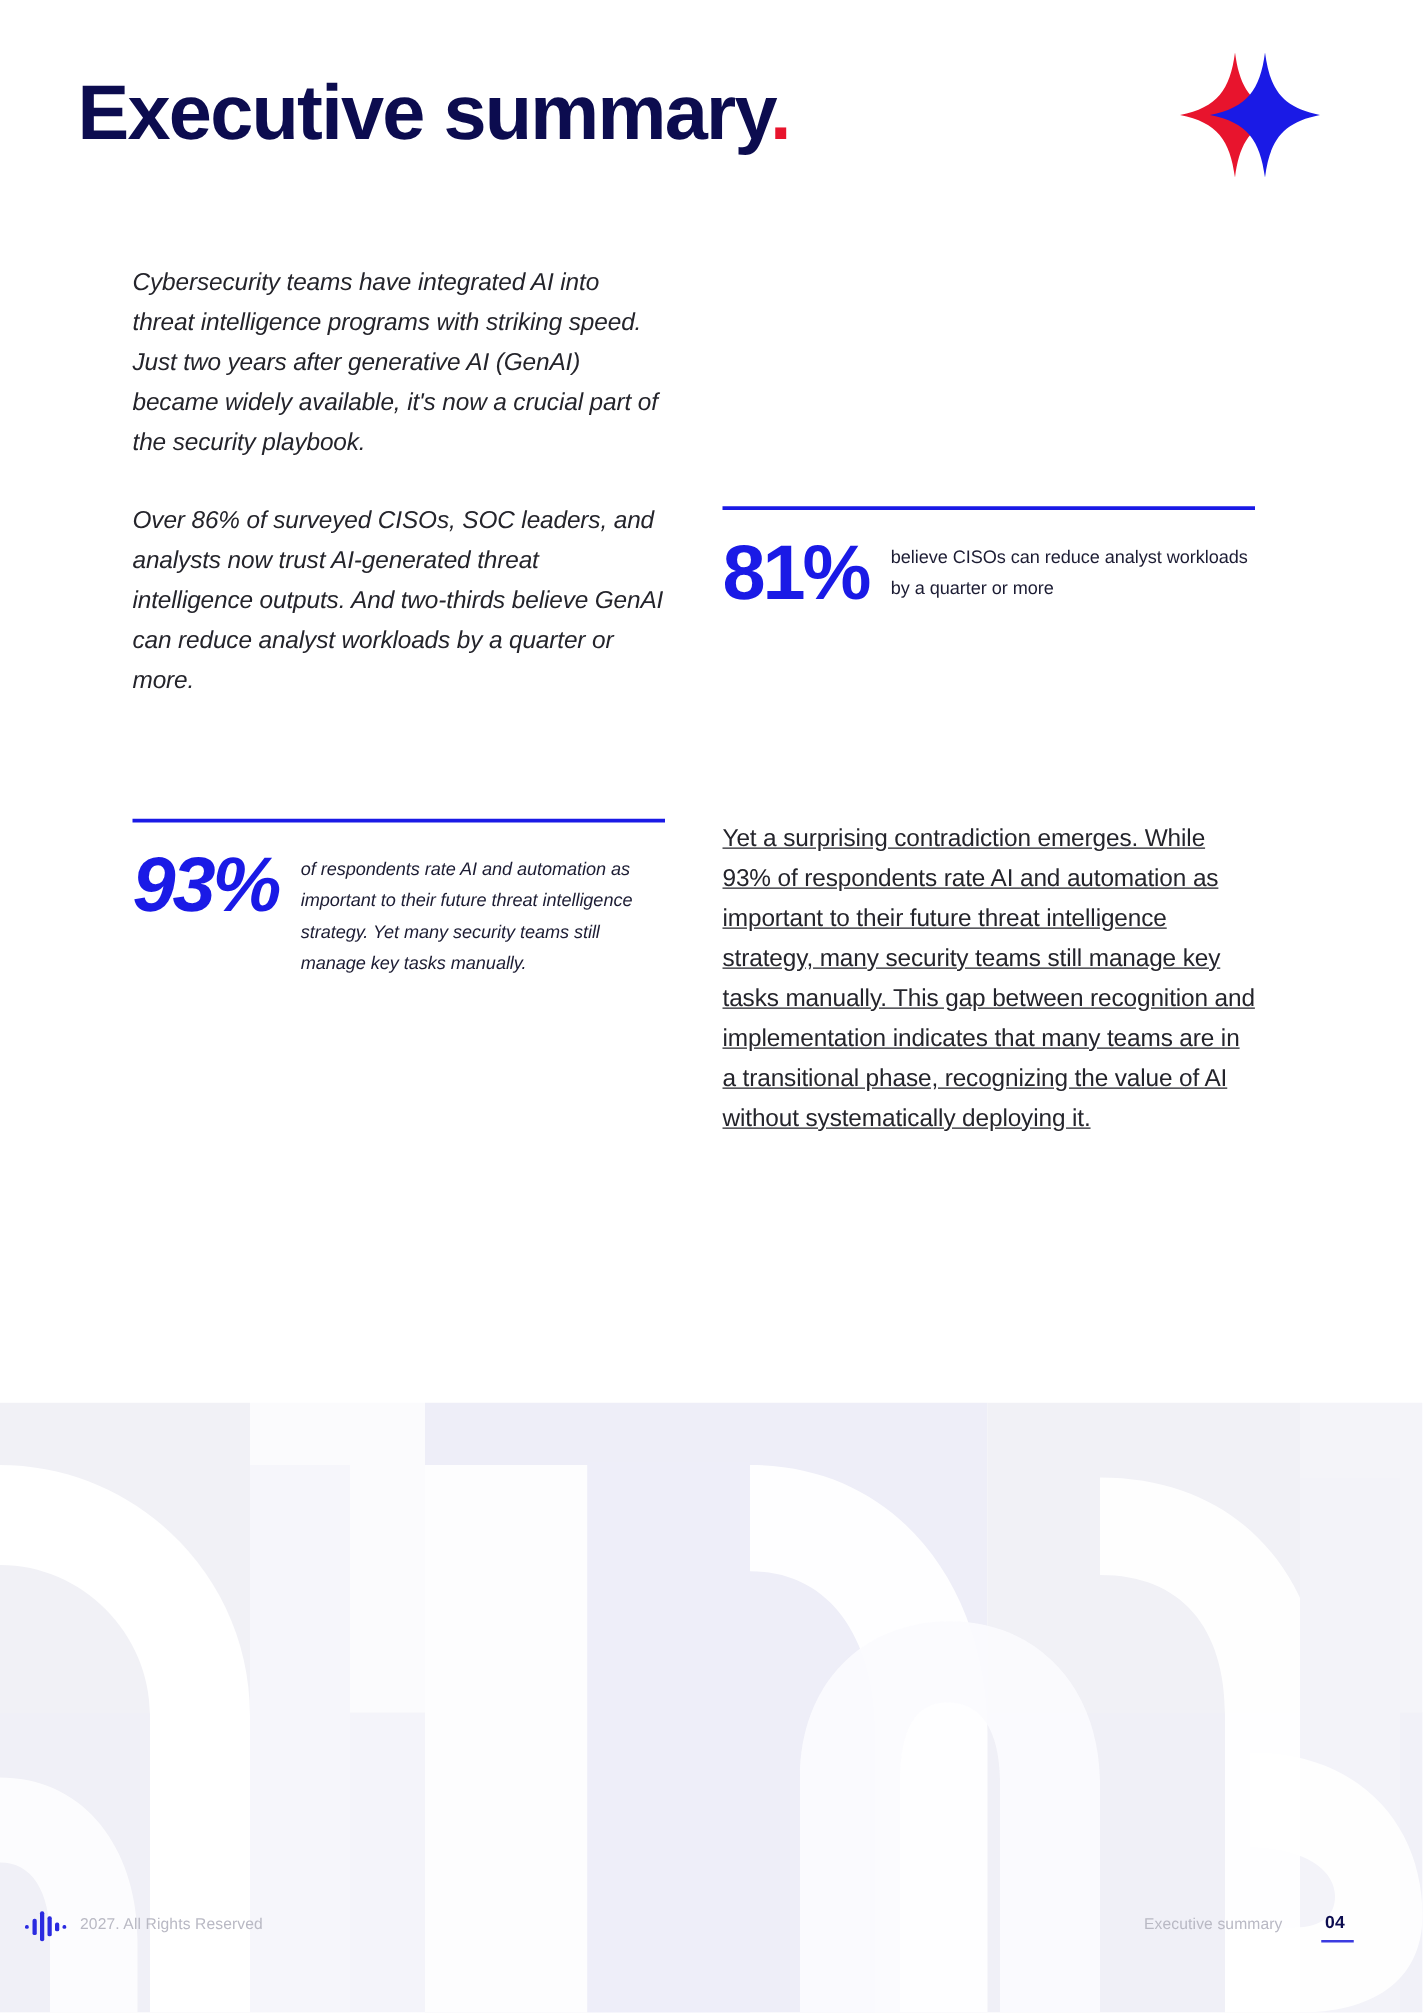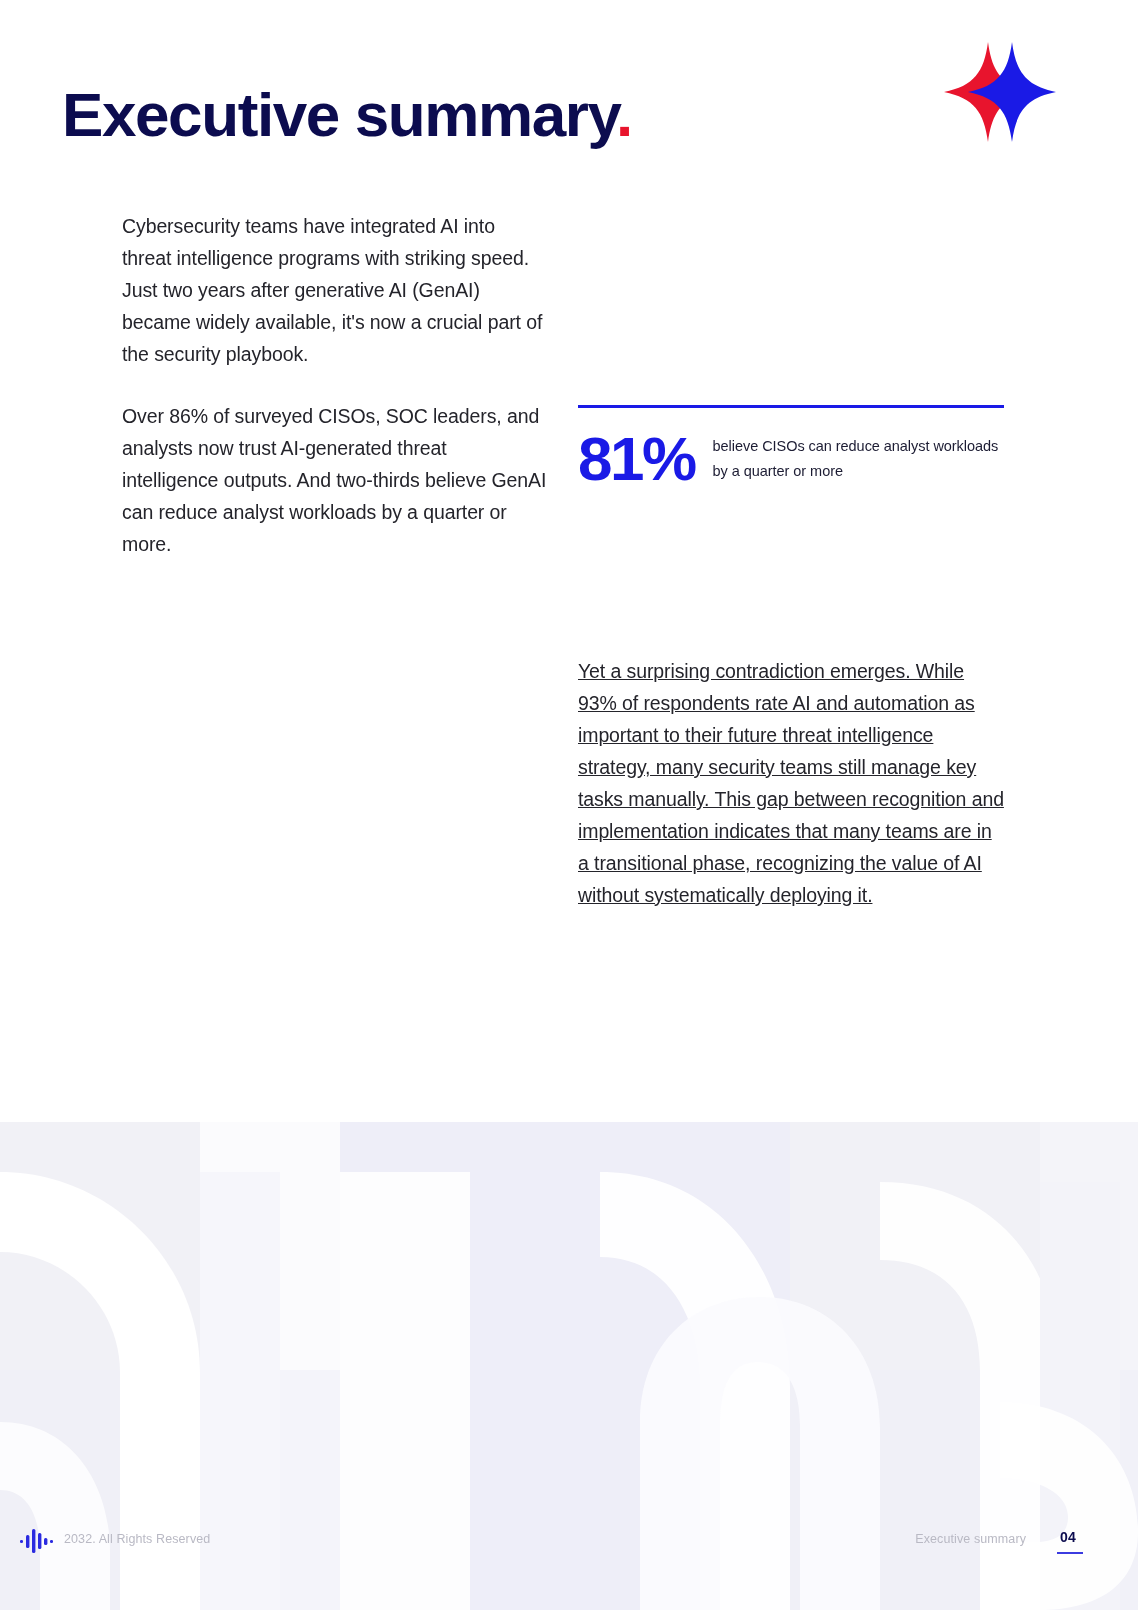--- a/index.html
+++ b/index.html
@@ -45,34 +45,33 @@
 
   #page-title {
     position: absolute;
     left: 62px;
     top: 55px;
     font-size: 62px;
     font-weight: bold;
     letter-spacing: -1.4px;
     color: #0c0c4f;
     white-space: nowrap;
-    margin-top: 24px;
   }
   #page-title .dot { color: #e8142d; }
 
   #brand-logo {
     position: absolute;
     left: 944px;
     top: 36px;
     width: 112px;
     height: 112px;
   }
 
   
-  .col-left  { position: absolute; left: 122px; width: 426px; }
+  .col-left  { position: absolute; left: 106px; width: 426px; font-style: italic; }
   .col-right { position: absolute; left: 578px; width: 426px; }
 
   .body-copy {
     font-size: 19.5px;
     line-height: 32px;
     color: #24242b;
     letter-spacing: -0.1px;
   }
   .body-copy p + p { margin-top: 30px; }
 
@@ -220,33 +219,40 @@
 
 
   <div class="stat-block col-right" style="top:405px;">
     <div class="stat-rule"></div>
     <div class="stat-row">
       <div class="stat-value">81%</div>
       <div class="stat-desc">believe CISOs can reduce analyst workloads by a quarter or more</div>
     </div>
   </div>
 
+  <div class="stat-block col-left" style="top:655px;">
+    <div class="stat-rule"></div>
+    <div class="stat-row">
+      <div class="stat-value">93%</div>
+      <div class="stat-desc">of respondents rate AI and automation as important to their future threat intelligence strategy. Yet many security teams still manage key tasks manually.</div>
+    </div>
+  </div>
 
   <div class="col-right body-copy" style="top:655px;text-decoration:underline;">
     <p>Yet a surprising contradiction emerges. While 93% of respondents rate AI and automation as important to their future threat intelligence strategy, many security teams still manage key tasks manually. This gap between recognition and implementation indicates that many teams are in a transitional phase, recognizing the value of AI without systematically deploying it.</p>
   </div>
 
   <div id="footer">
     <svg id="footer-logo-icon" viewBox="0 0 34 26" aria-hidden="true">
       <rect x="0" y="12" width="3" height="3" rx="1.3" fill="#2a2ae0"></rect>
       <rect x="6" y="7" width="3.4" height="13" rx="1.5" fill="#2a2ae0"></rect>
       <rect x="12" y="1" width="3.4" height="24" rx="1.6" fill="#2a2ae0"></rect>
       <rect x="18" y="5" width="3.4" height="16" rx="1.5" fill="#2a2ae0"></rect>
       <rect x="24" y="10" width="3.4" height="7" rx="1.5" fill="#2a2ae0"></rect>
       <rect x="30" y="12" width="3" height="3" rx="1.3" fill="#2a2ae0"></rect>
     </svg>
-    <div id="footer-copyright">2032. All Rights Reserved</div>
+    <div id="footer-copyright">2027. All Rights Reserved</div>
     <div id="footer-section">Executive summary</div>
     <div id="footer-pagenum">04</div>
     <div id="footer-pagenum-rule"></div>
   </div>
 
 </div>
 
 </body></html>

